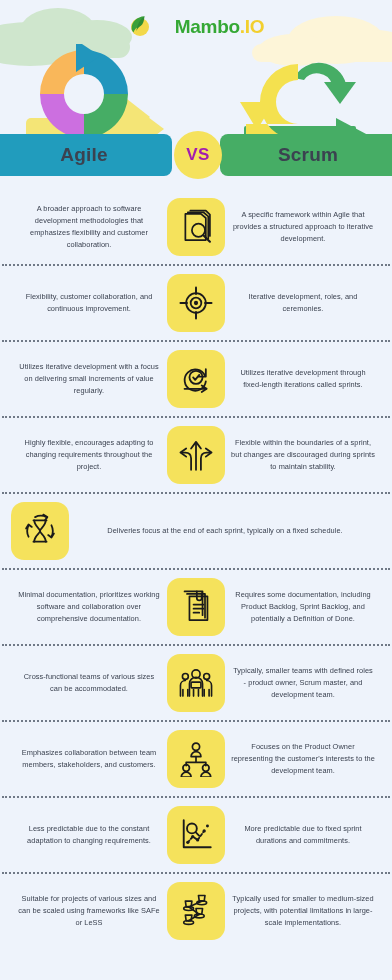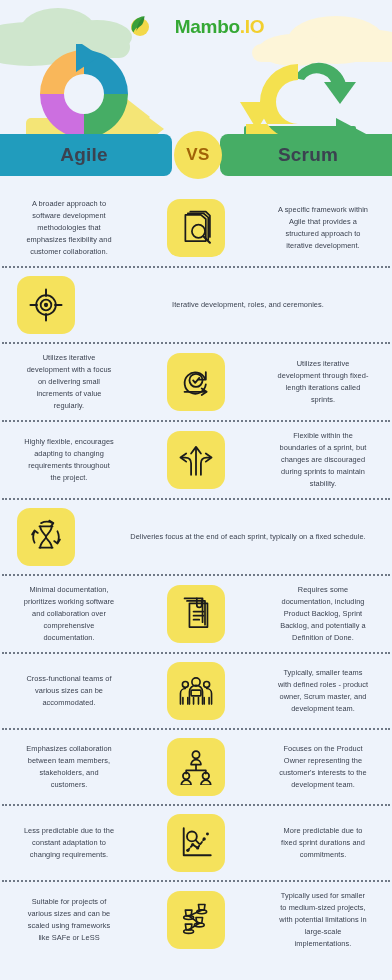--- a/index.html
+++ b/index.html
@@ -107,32 +107,31 @@
     border-radius: 50%;
     background: #f5e25c;
     display: flex;
     align-items: center;
     justify-content: center;
     z-index: 7;
   }
   .vs-label {
     font-size: 17px;
     font-weight: bold;
-    color: #a16207;
+    color: #a21caf;
     letter-spacing: 0.3px;
   }
 
   
   .rows { position: relative; width: 392px; }
   .row {
     display: flex;
     align-items: center;
-    padding: 8px 17px;
+    padding: 8px 11px;
     min-height: 72px;
-    gap: 46px;
   }
   .row-divider {
     height: 0;
     border-top: 2px dotted #5b6472;
     margin: 0 2px;
     opacity: 0.85;
   }
   .cell {
     flex: 1 1 0;
     font-size: 7.4px;
@@ -226,20 +225,21 @@
               </g>
               <circle cx="25" cy="26" r="8" fill="#f5e25c" stroke="#1b1b1b" stroke-width="2.1"></circle>
               <line x1="31" y1="32" x2="39" y2="40" stroke="#1b1b1b" stroke-width="2.6" stroke-linecap="round"></line>
             </svg>
           </span>
         </div>
         <div class="cell">A specific framework within Agile that provides a structured approach to iterative development.</div>
       </div>
       <div class="row-divider"></div>
       <div class="row">
+        <div class="cell">Flexibility, customer collaboration, and continuous improvement.</div>
         <div class="icon-tile">
           <span>
             <svg width="36" height="36" viewBox="0 0 44 44">
               <g fill="none" stroke="#1b1b1b" stroke-width="2.2">
                 <circle cx="22" cy="22" r="12"></circle>
                 <circle cx="22" cy="22" r="6.5"></circle>
               </g>
               <circle cx="22" cy="22" r="2.6" fill="#1b1b1b"></circle>
               <g stroke="#1b1b1b" stroke-width="2.4" stroke-linecap="round">
                 <line x1="22" y1="3" x2="22" y2="11"></line>

